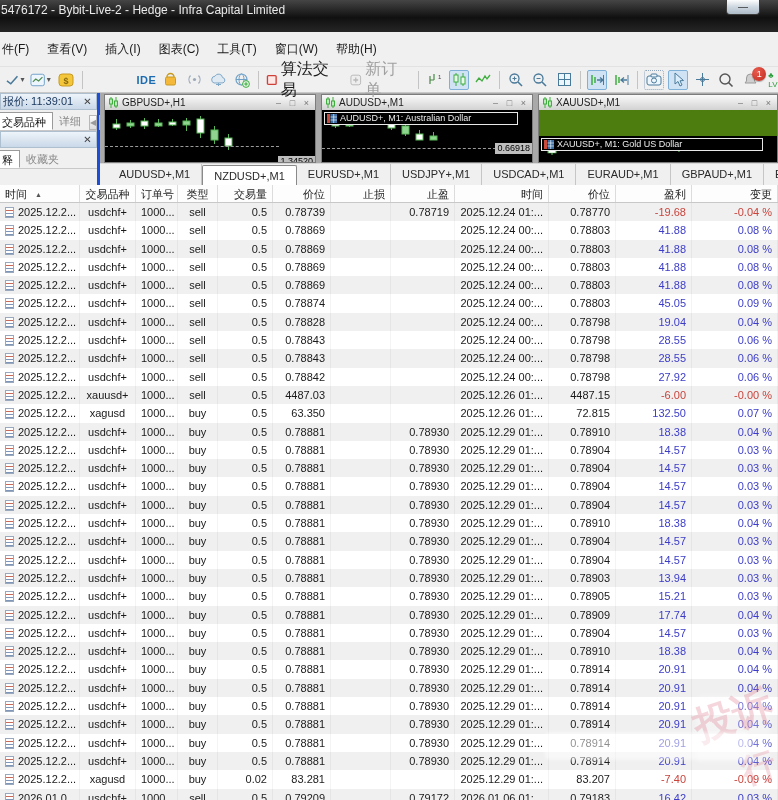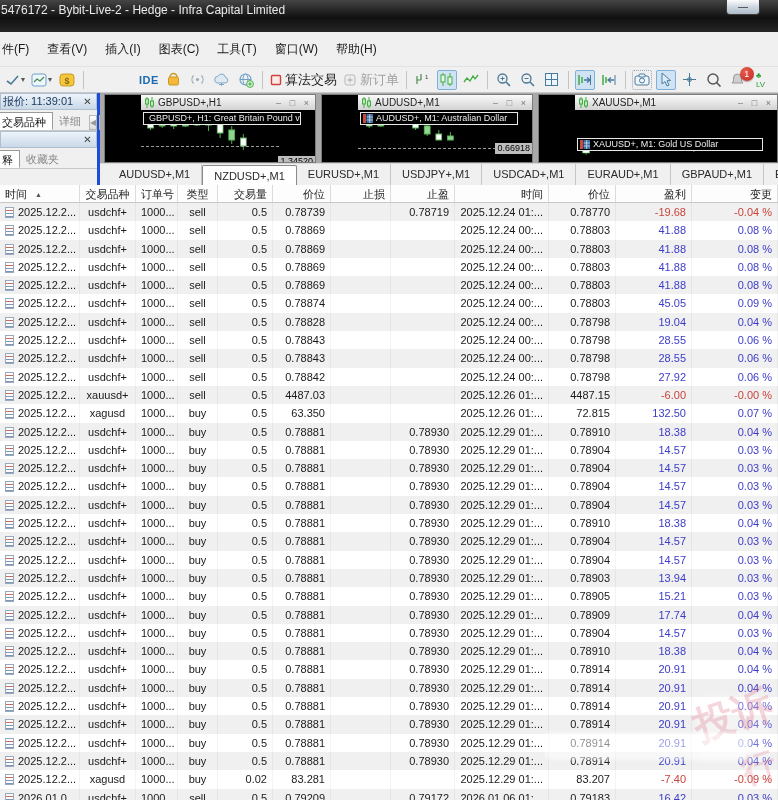--- a/index.html
+++ b/index.html
@@ -15,41 +15,41 @@
   .menubar { height:35px; background:#f0f0f0; display:flex; align-items:center; border-bottom:1px solid #e2e2e2; font-size:12px; }
   .menu-item { padding:0 9px; height:18px; line-height:18px; color:#1a1a1a; }
   .menu-item:first-child { padding-left:2px; }
 
   
   .toolbar { height:26px; background:#f0f0f0; display:flex; align-items:center; border-bottom:1px solid #c8c8c8; padding-left:3px; }
   .tbtn { display:inline-flex; align-items:center; justify-content:center; height:20px; min-width:20px; margin:0 2px; border:1px solid transparent; border-radius:2px; position:relative; }
   .tbtn.active { background:#cfe3f5; border-color:#7fb0d8; }
   .tbtn .dd { font-size:8px; color:#555; margin-left:1px; }
   .tsep { width:1px; height:18px; background:#c4c4c4; margin:0 4px; }
-  .tlabel { font-size:13px; color:#1a1a1a; margin-left:3px; }
+  .tlabel { font-size:16px; color:#1a1a1a; margin-left:3px; }
   .tlabel.disabled { color:#a0a0a0; }
   .ide-text { color:#1c6bb0; font-weight:bold; font-size:11px; letter-spacing:0.5px;padding-left:48px; }
   .camera-box { border:1px dotted #8fa6bd; }
   .badge { position:absolute; top:-4px; right:-7px; width:14px; height:14px; background:radial-gradient(circle at 35% 30%, #e85a4d, #c12b20); border-radius:50%; color:#fff; font-size:9px; line-height:14px; text-align:center; box-shadow:0 1px 1px rgba(0,0,0,.3); }
   .edge-green { width:10px; height:18px; overflow:hidden; color:#2e9e3e; font-size:8px; line-height:9px; }
 
   
   .workspace { display:flex; height:92px; }
   .leftcol { width:100px; background:#f0f0f0; border-right:3px solid #1d4ed8; }
   .panel-header { height:17px; background:linear-gradient(#eef4fa,#c9d8e8); border:1px solid #aebfd0; display:flex; align-items:center; font-size:11px; color:#17355c; padding:0 2px; position:relative; white-space:nowrap; overflow:hidden; }
   .panel-close { position:absolute; right:2px; top:2px; width:13px; height:13px; text-align:center; line-height:12px; color:#444; font-size:10px; }
   .panel-tabs { height:21px; display:flex; align-items:flex-end; background:#f0f0f0; border-bottom:1px solid #c8c8c8; padding-top:2px; }
   .ptab { padding:1px 6px; font-size:11px; color:#888; height:18px; line-height:16px; white-space:nowrap; }
   .ptab.active { background:#fff; border:1px solid #9a9a9a; border-bottom:1px solid #fff; color:#111; margin-left:-5px; }
   .pt-arrow { width:13px; height:15px; border:1px solid #b8b8b8; background:linear-gradient(#fdfdfd,#dcdcdc); color:#9a9a9a; font-size:8px; line-height:14px; text-align:center; margin-left:2px; }
   .leftfill { height:16px; background:#f0f0f0; }
 
   .rightcol { flex:1; display:flex; flex-direction:column; min-width:0; }
   .mdi { height:70px; background:#a9a9a9; display:flex; padding:1px 0 0 4px; gap:5px; overflow:hidden; }
-  .chart-window { border:1px solid #7c7c7c; display:flex; flex-direction:column; background:#000000; min-width:0;padding-left:36px; }
+  .chart-window { border:1px solid #7c7c7c; display:flex; flex-direction:column; background:#4d7c0f; min-width:0; }
   .cw-titlebar { height:15px; background:linear-gradient(#fafafa,#d2d2d2); display:flex; align-items:center; font-size:10px; color:#222; padding:0 3px; gap:3px; white-space:nowrap; }
   .cw-title { flex:1; overflow:hidden; }
   .cw-btn { color:#777; font-size:9px; width:11px; text-align:center; }
   .cw-body { position:relative; flex:1; background:#000; overflow:hidden; }
   .cw-legend { position:absolute; left:2px; top:2px; right:14px; height:13px; border:1px solid #e8e8e8; background:#000; color:#ececec; font-size:9px; line-height:11px; display:flex; align-items:center; gap:3px; padding:0 2px; white-space:nowrap; overflow:hidden; z-index:3; }
   .cw-dash { position:absolute; left:0; border-top:1px dashed #9a9a9a; z-index:1; }
   .cw-price { position:absolute; right:0; background:#bdbdbd; color:#000; font-size:9px; line-height:11px; padding:0 2px; z-index:2; }
   .cw-candles { position:absolute; left:0; top:0; width:100%; height:100%; }
 
   .symtabs { height:22px; background:#f0f0f0; border-top:1px solid #d8d8d8; display:flex; align-items:center; overflow:hidden; padding-left:8px; }
@@ -305,28 +305,20 @@
                 <rect x="64" y="12" width="7" height="3" fill="#ffffff" stroke="#58b858"></rect>
                 <line x1="81.5" y1="8" x2="81.5" y2="21" stroke="#58b858"></line>
                 <rect x="78" y="11" width="7" height="4" fill="#8fd48f" stroke="#58b858"></rect>
                 <line x1="95.5" y1="6" x2="95.5" y2="28" stroke="#58b858"></line>
                 <rect x="92" y="9" width="7" height="14" fill="#ffffff" stroke="#58b858"></rect>
                 <line x1="109.5" y1="16" x2="109.5" y2="34" stroke="#58b858"></line>
                 <rect x="106" y="20" width="7" height="10" fill="#8fd48f" stroke="#58b858"></rect>
                 <line x1="123.5" y1="24" x2="123.5" y2="40" stroke="#58b858"></line>
                 <rect x="120" y="28" width="7" height="8" fill="#ffffff" stroke="#58b858"></rect>
               </svg>
-              <div class="cw-legend">
-                <svg width="10" height="9" viewBox="0 0 10 9">
-                  <rect x="0" y="0" width="3" height="9" fill="#c84a3a"></rect>
-                  <rect x="3.5" y="0" width="6.5" height="9" fill="#3a6ea5"></rect>
-                  <path d="M3.5 3 h6.5 M3.5 6 h6.5 M6.7 0 v9" stroke="#fff" stroke-width="0.6"></path>
-                </svg>
-                <span>GBPUSD+, H1: Great Britain Pound v</span>
-              </div>
               <div class="cw-dash" style="top: 36px; right: 36px;"></div>
               <div class="cw-price" style="top: 46px;">1.34520</div>
             </div>
           </div>
           <div class="chart-window" style="width: 212px;">
             <div class="cw-titlebar">
               <svg width="11" height="11" viewBox="0 0 11 11">
                 <path d="M3 0 v11 M8 0 v11" stroke="#3fae3f"></path>
                 <rect x="1.5" y="2" width="3" height="5" fill="#bfe8bf" stroke="#3fae3f"></rect>
                 <rect x="6.5" y="4" width="3" height="5" fill="#bfe8bf" stroke="#3fae3f"></rect>

